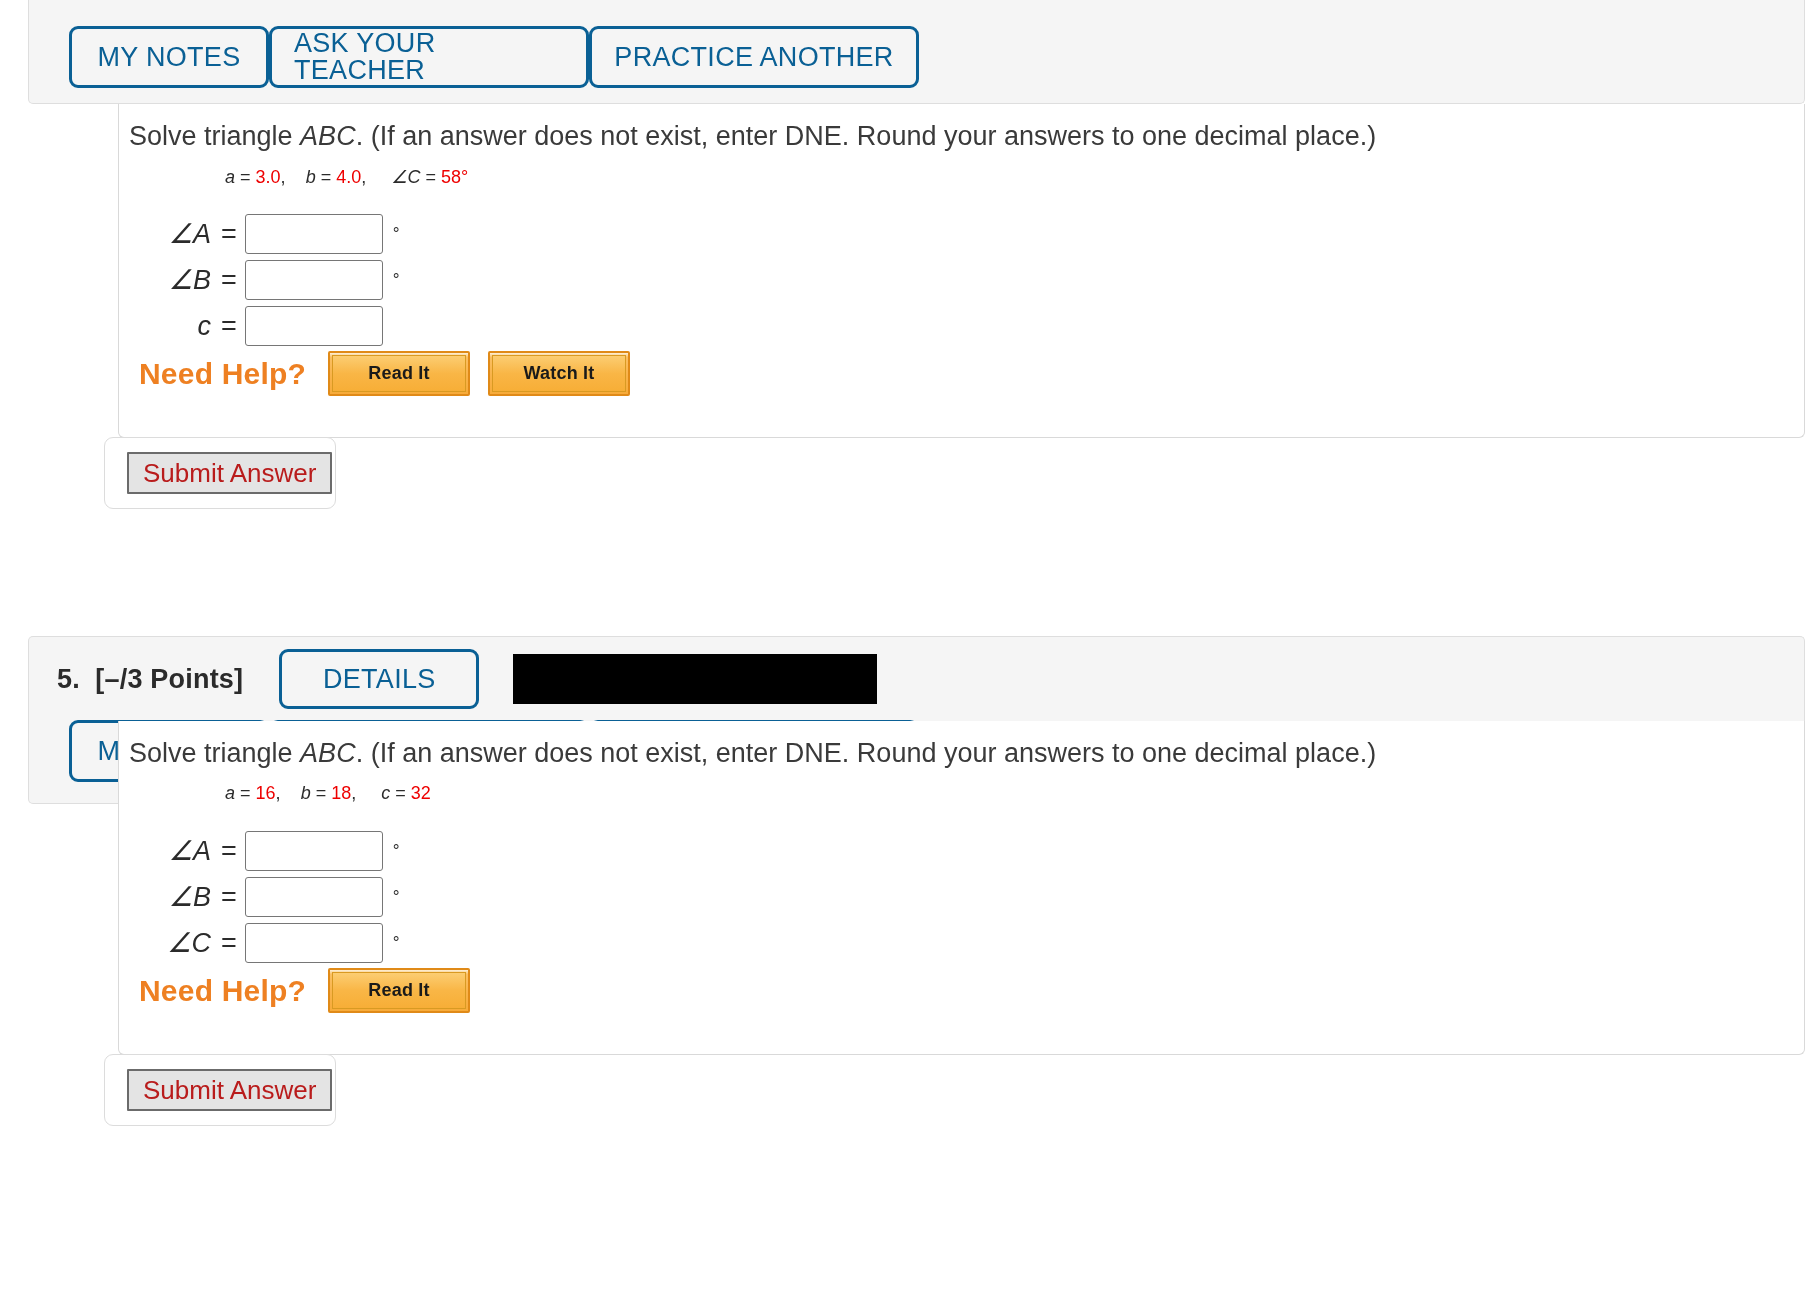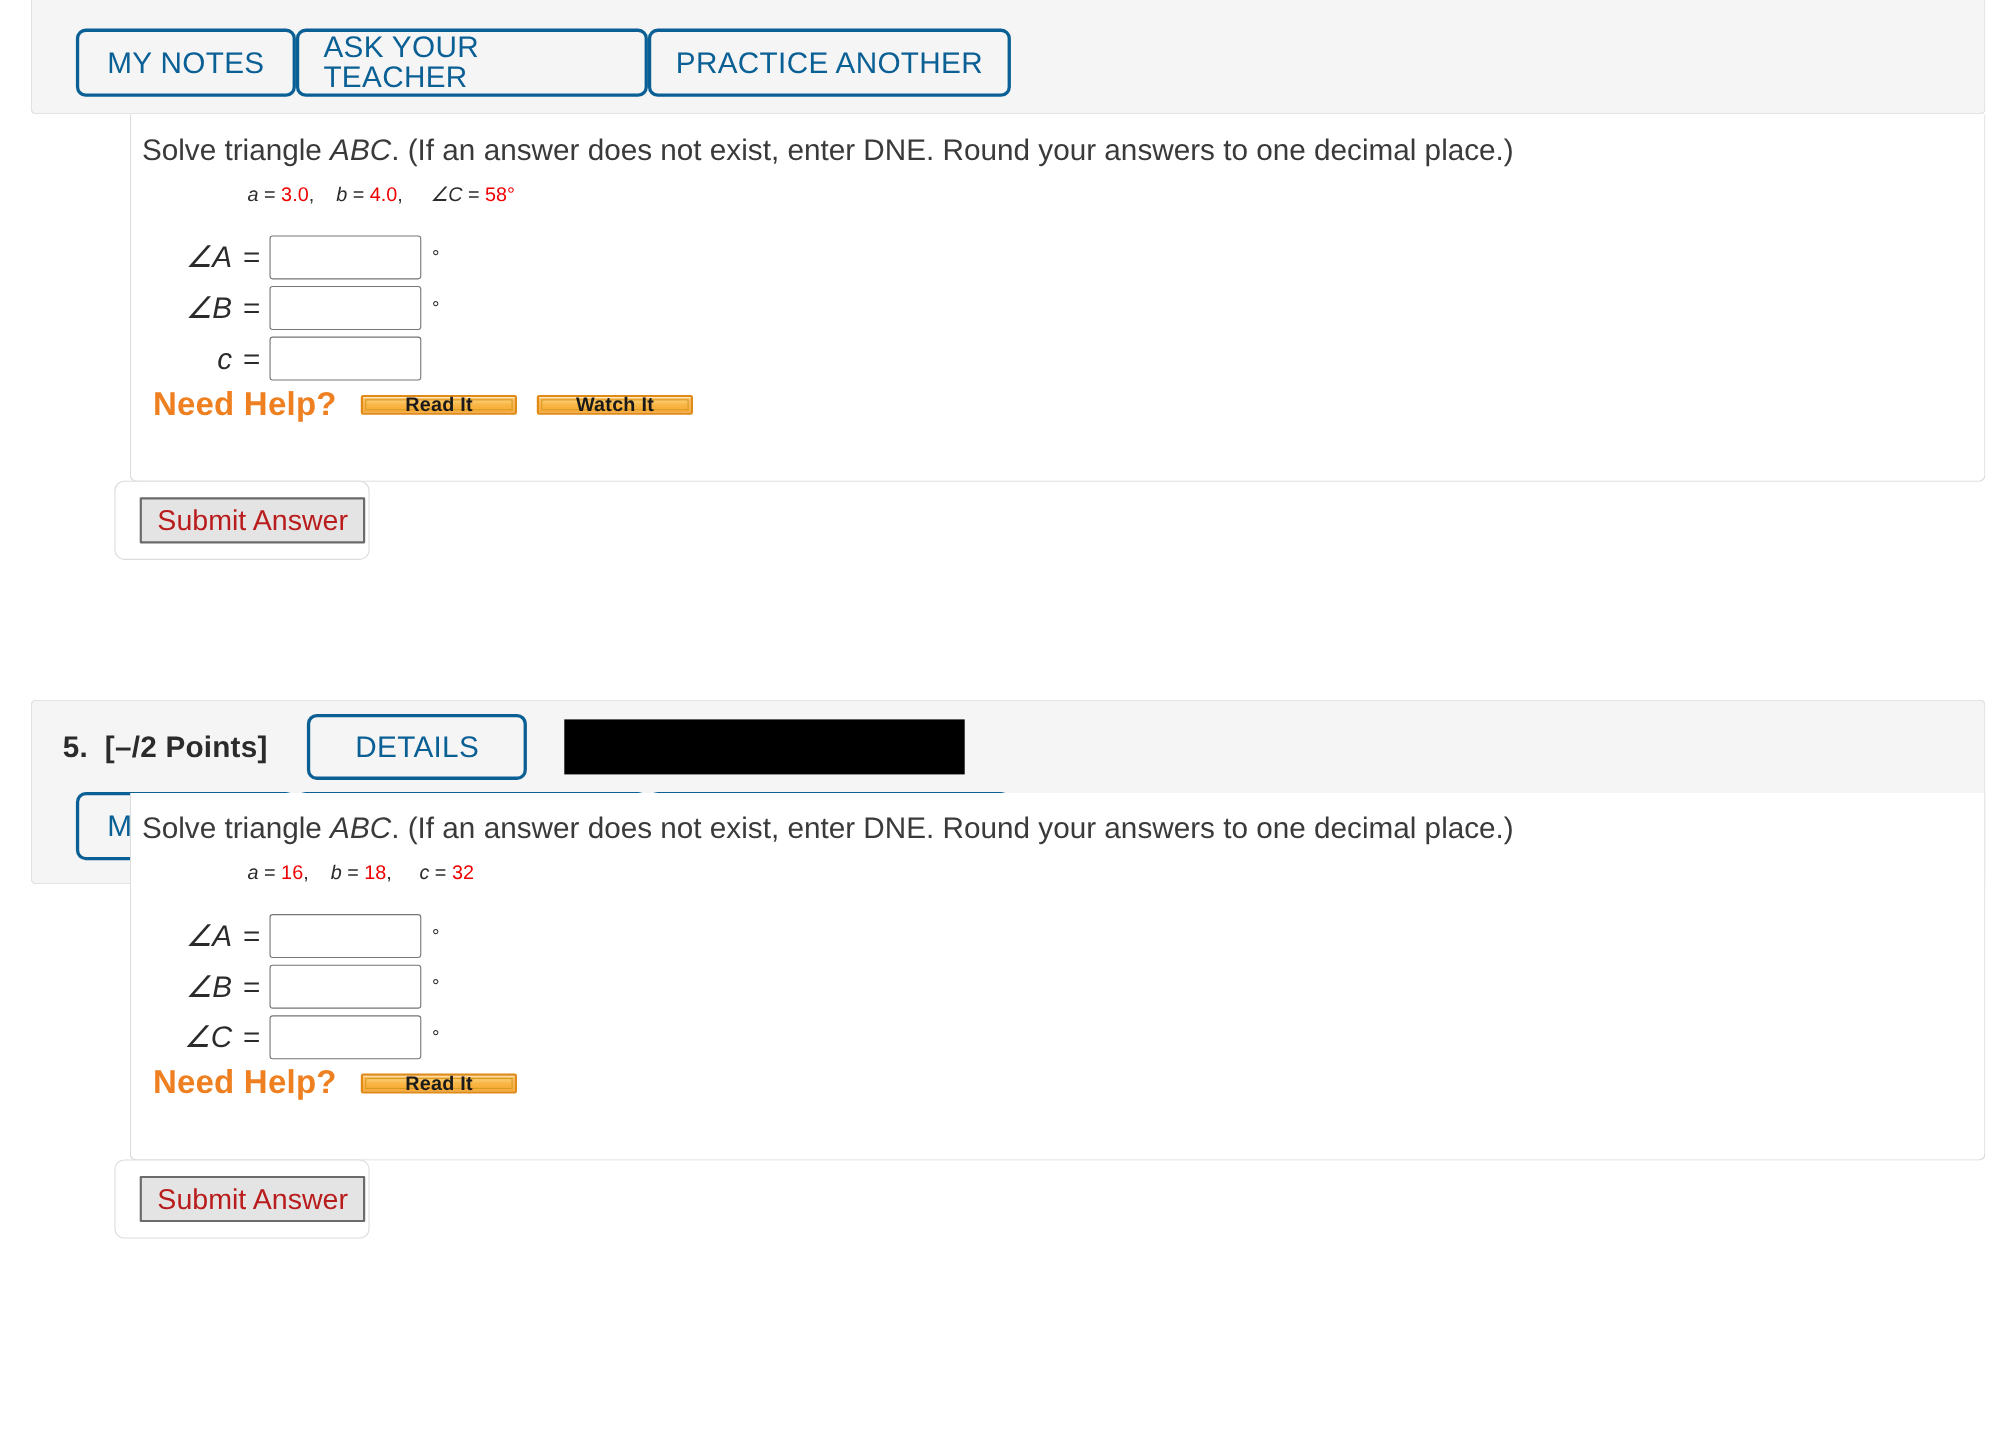--- a/index.html
+++ b/index.html
@@ -143,21 +143,21 @@
   .needhelp-label {
     font-size: 30px;
     font-weight: bold;
     color: #ee8022;
     letter-spacing: .2px;
     margin-right: 22px;
     white-space: nowrap;
   }
   .help-btn {
     width: 142px;
-    height: 18px;
+    height: 45px;
     border: 2px solid #e08a18;
     background: linear-gradient(180deg,#fdf0d8 0%, #fbc063 10%, #f9b34a 55%, #f7ab3a 100%);
     border-radius: 2px;
     display: inline-flex;
     align-items: flex-end;
     justify-content: center;
     box-sizing: border-box;
     margin-right: 18px;
     cursor: pointer;
     position: relative;
@@ -277,21 +277,21 @@
     </span>
   </div>
 </div>
 
 <div class="submit-wrap" style="top:437px; width:232px; height:72px;">
   <button class="submit-btn">Submit Answer</button>
 </div>
 
 <div class="qpanel" style="top:636px; height:84px; border-radius:5px 5px 0 0; border-bottom:none;">
   <div class="qhead">
-    <span class="qnum"><span>5.</span>&nbsp;&nbsp;<span>[–/2 Points]</span></span>
+    <span class="qnum"><span>5.</span>&nbsp;&nbsp;<span>[–/3 Points]</span></span>
     <div class="outline-btn" style="width:200px;">DETAILS</div>
     <div class="redaction" style="width:364px; height:50px;"></div>
   </div>
 </div>
 
 <div class="qpanel" style="top:720px; height:84px; border-radius:0 0 5px 5px; border-top:none;">
   <div class="btnrow" style="position:absolute; left:0; top:0;">
     <div class="outline-btn" style="width:200px;">MY NOTES</div>
     <div class="outline-btn" style="width:320px;">ASK YOUR TEACHER</div>
     <div class="outline-btn" style="width:330px;">PRACTICE ANOTHER</div>

